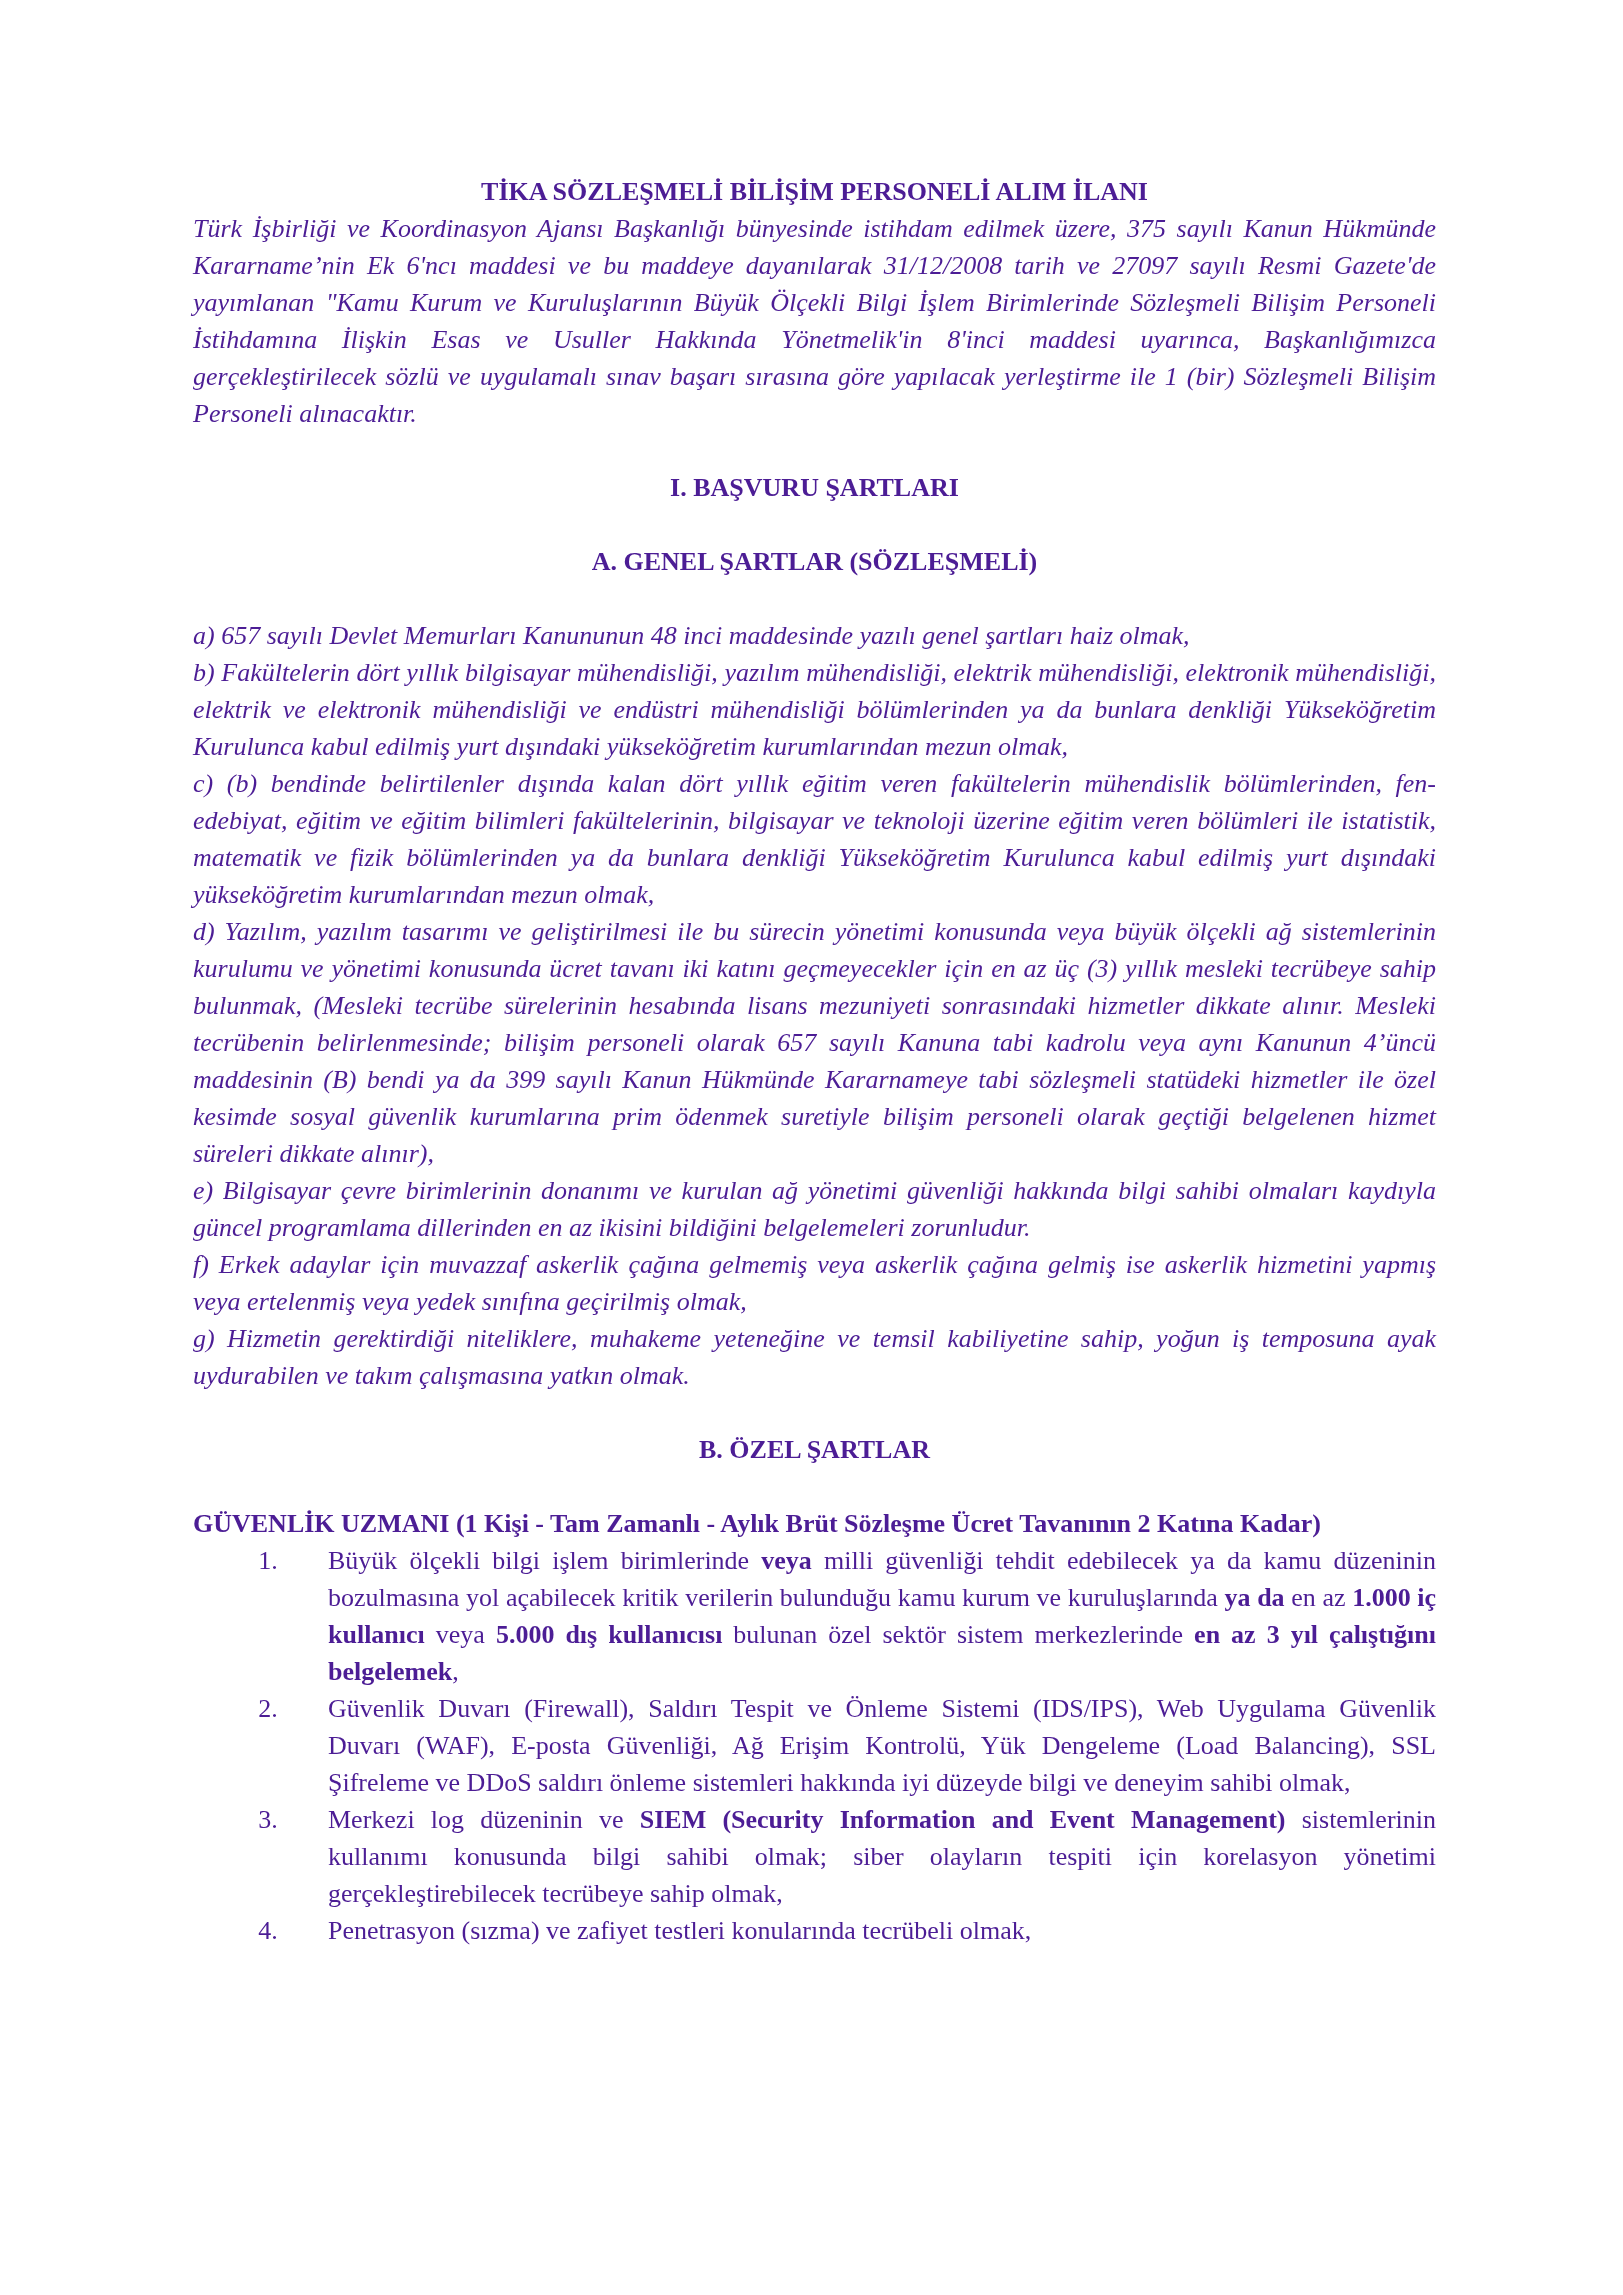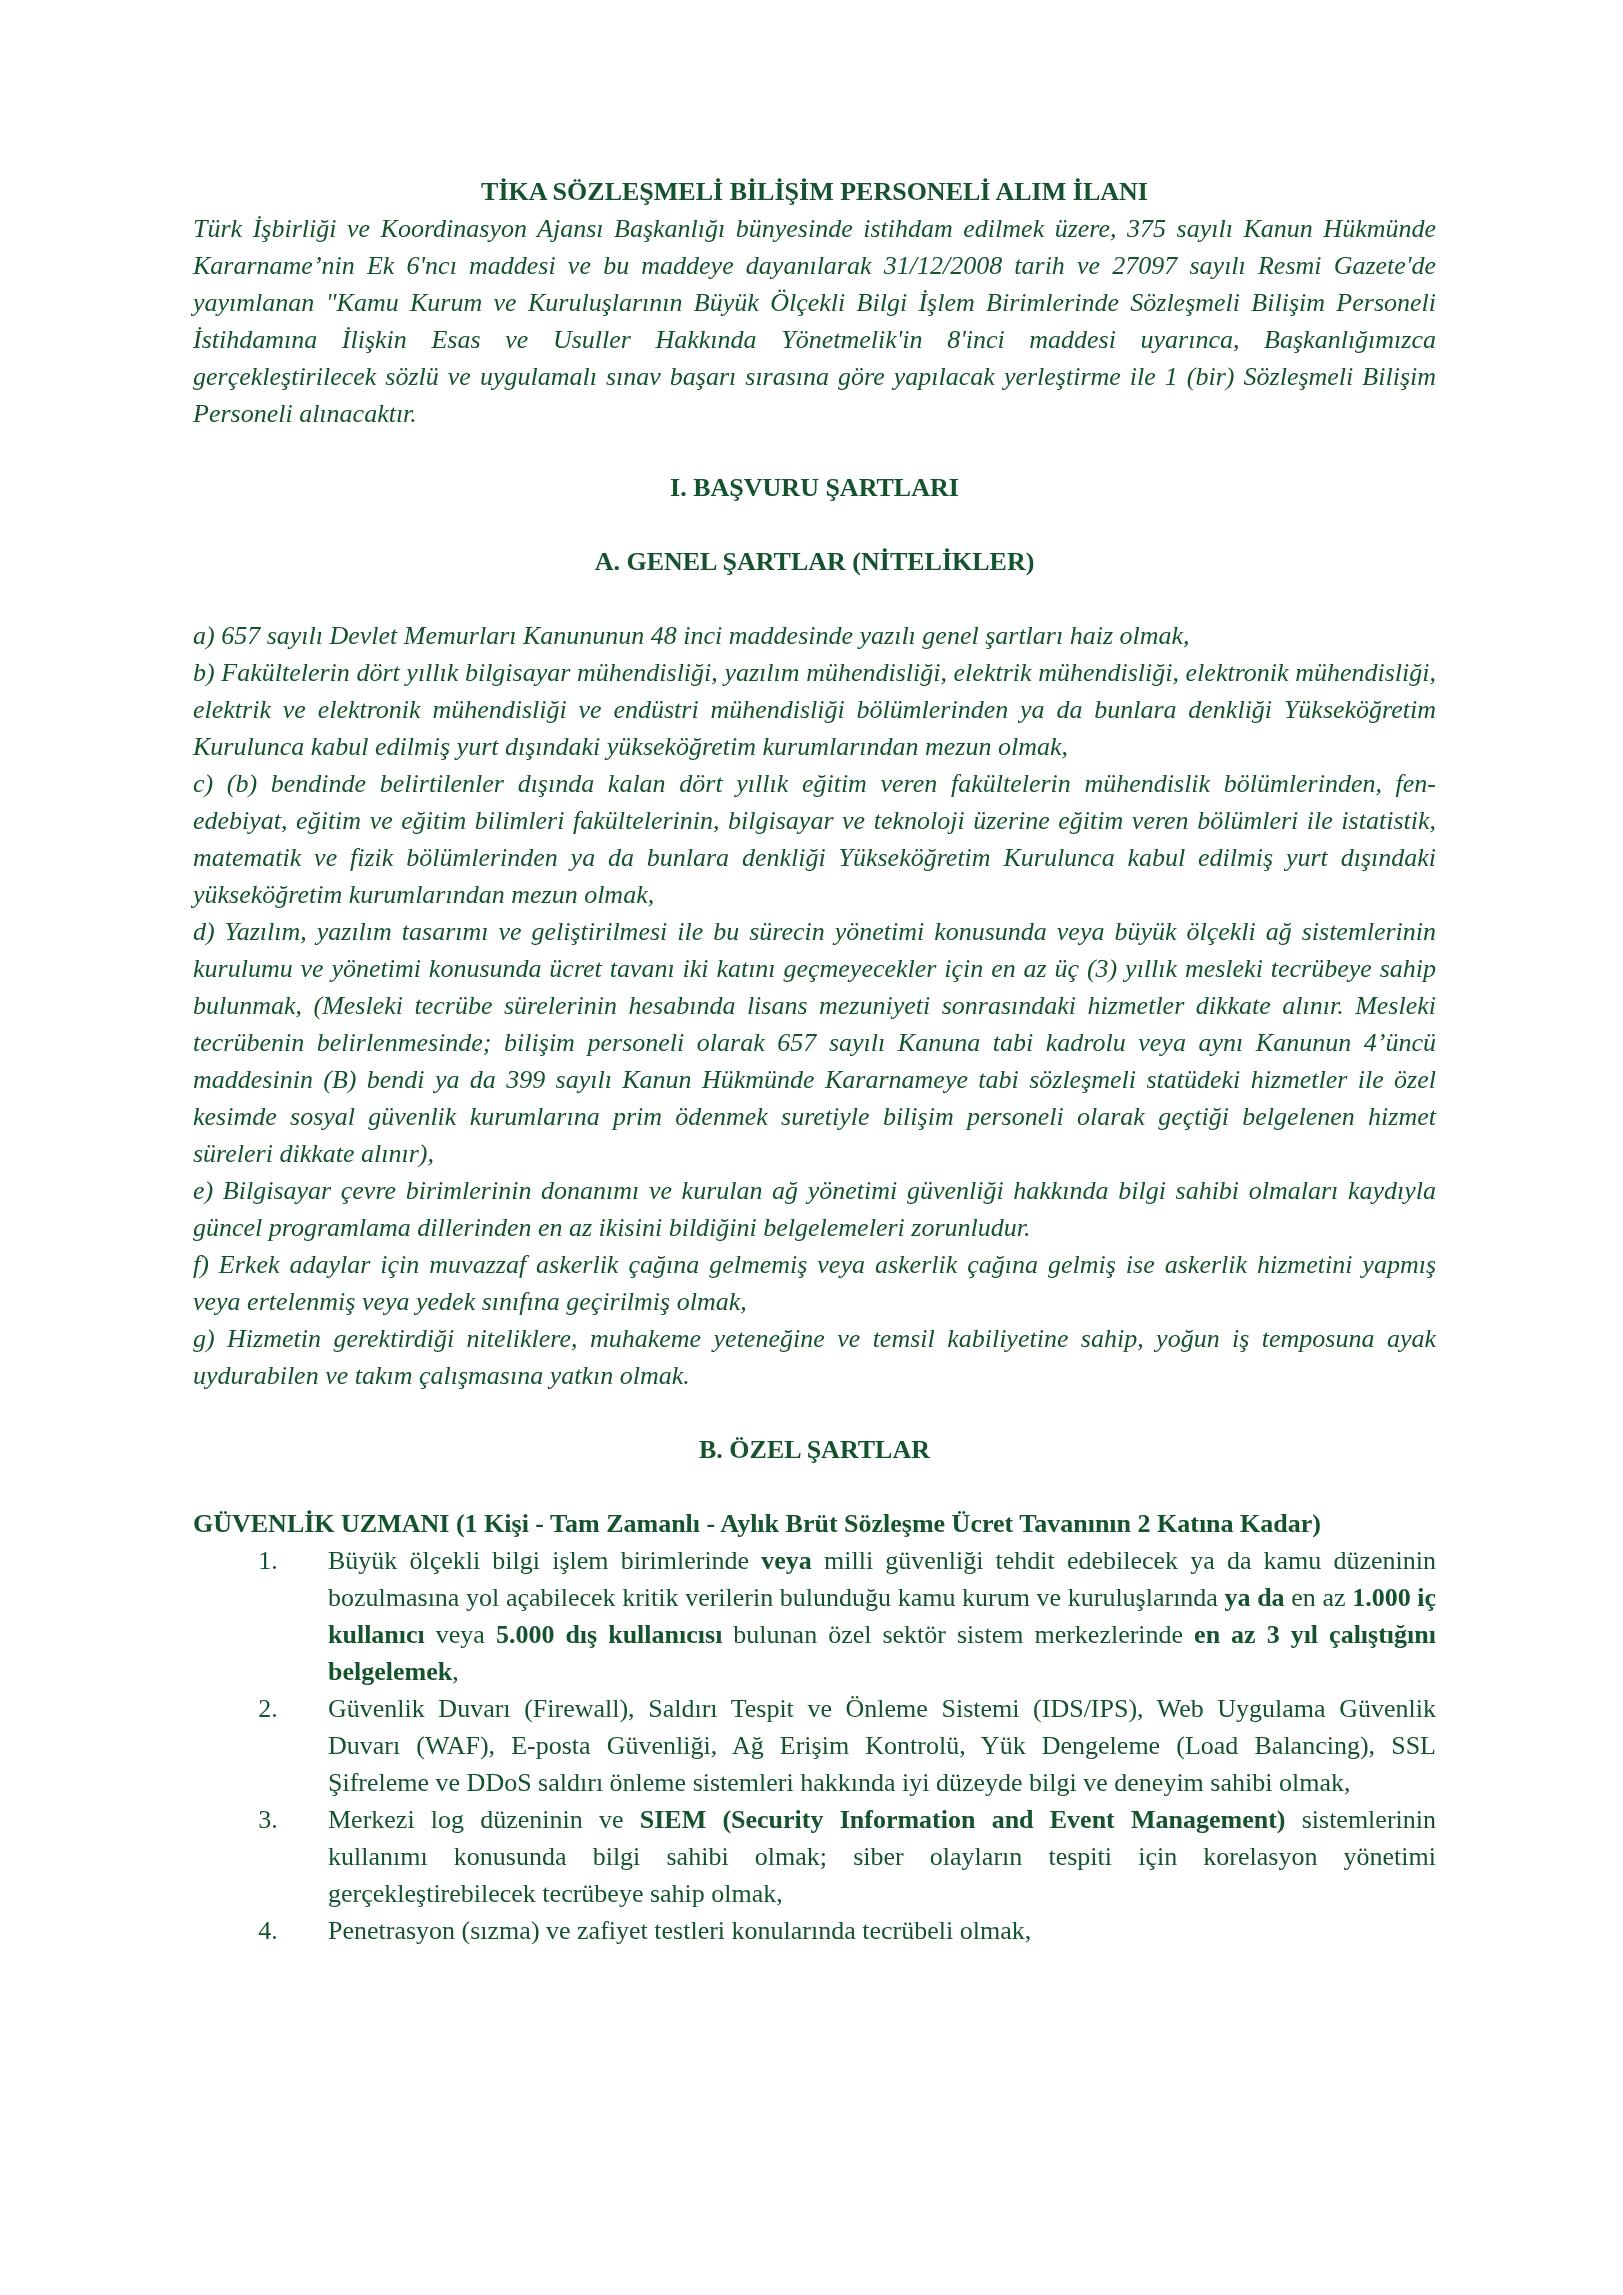--- a/index.html
+++ b/index.html
@@ -10,21 +10,21 @@
   }
 
   .page {
     position: relative;
     width: 1623px;
     height: 2295px;
     background: #ffffff;
     box-sizing: border-box;
     padding: 173px 187px 0 193px;
     font-family: "Liberation Serif", "DejaVu Serif", serif;
-    color: #14532d;
+    color: #4c1d95;
     font-size: 26px;
     line-height: 37px;
     overflow: hidden;
   }
 
   .doc-title {
     text-align: center;
     font-weight: bold;
     font-size: 26px;
     line-height: 37px;
@@ -102,21 +102,21 @@
   <h1 class="doc-title">TİKA SÖZLEŞMELİ BİLİŞİM PERSONELİ ALIM İLANI</h1>
 
   <p class="body-par">Türk İşbirliği ve Koordinasyon Ajansı Başkanlığı bünyesinde istihdam edilmek üzere, 375 sayılı Kanun Hükmünde Kararname’nin Ek 6'ncı maddesi ve bu maddeye dayanılarak 31/12/2008 tarih ve 27097 sayılı Resmi Gazete'de yayımlanan "Kamu Kurum ve Kuruluşlarının Büyük Ölçekli Bilgi İşlem Birimlerinde Sözleşmeli Bilişim Personeli İstihdamına İlişkin Esas ve Usuller Hakkında Yönetmelik'in 8'inci maddesi uyarınca,  Başkanlığımızca gerçekleştirilecek sözlü ve uygulamalı sınav başarı sırasına göre yapılacak yerleştirme ile 1 (bir) Sözleşmeli Bilişim Personeli alınacaktır.</p>
 
   <div class="spacer-line"></div>
 
   <h2 class="section-head">I. BAŞVURU ŞARTLARI</h2>
 
   <div class="spacer-line"></div>
 
-  <h2 class="section-head">A. GENEL ŞARTLAR (NİTELİKLER)</h2>
+  <h2 class="section-head">A. GENEL ŞARTLAR (SÖZLEŞMELİ)</h2>
 
   <div class="spacer-line"></div>
 
   <p class="body-par">a) 657 sayılı Devlet Memurları Kanununun 48 inci maddesinde yazılı genel şartları haiz olmak,</p>
   <p class="body-par">b) Fakültelerin dört yıllık bilgisayar mühendisliği, yazılım mühendisliği, elektrik mühendisliği, elektronik mühendisliği, elektrik ve elektronik mühendisliği ve endüstri mühendisliği bölümlerinden ya da bunlara denkliği Yükseköğretim Kurulunca kabul edilmiş yurt dışındaki yükseköğretim kurumlarından mezun olmak,</p>
   <p class="body-par">c) (b) bendinde belirtilenler dışında kalan dört yıllık eğitim veren fakültelerin mühendislik bölümlerinden, fen-edebiyat, eğitim ve eğitim bilimleri fakültelerinin, bilgisayar ve teknoloji üzerine eğitim veren bölümleri ile istatistik, matematik ve fizik bölümlerinden ya da bunlara denkliği Yükseköğretim Kurulunca kabul edilmiş yurt dışındaki yükseköğretim kurumlarından mezun olmak,</p>
   <p class="body-par">d) Yazılım, yazılım tasarımı ve geliştirilmesi ile bu sürecin yönetimi konusunda veya büyük ölçekli ağ sistemlerinin kurulumu ve yönetimi konusunda ücret tavanı iki katını geçmeyecekler için en az üç (3) yıllık mesleki tecrübeye sahip bulunmak, (Mesleki tecrübe sürelerinin hesabında lisans mezuniyeti sonrasındaki hizmetler dikkate alınır. Mesleki tecrübenin belirlenmesinde; bilişim personeli olarak 657 sayılı Kanuna tabi kadrolu veya aynı Kanunun 4’üncü maddesinin (B) bendi ya da 399 sayılı Kanun Hükmünde Kararnameye tabi sözleşmeli statüdeki hizmetler ile özel kesimde sosyal güvenlik kurumlarına prim ödenmek suretiyle bilişim personeli olarak geçtiği belgelenen hizmet süreleri dikkate alınır),</p>
   <p class="body-par">e) Bilgisayar çevre birimlerinin donanımı ve kurulan ağ yönetimi güvenliği hakkında bilgi sahibi olmaları kaydıyla güncel programlama dillerinden en az ikisini bildiğini belgelemeleri zorunludur.</p>
   <p class="body-par">f) Erkek adaylar için muvazzaf askerlik çağına gelmemiş veya askerlik çağına gelmiş ise askerlik hizmetini yapmış veya ertelenmiş veya yedek sınıfına geçirilmiş olmak,</p>
   <p class="body-par">g) Hizmetin gerektirdiği niteliklere, muhakeme yeteneğine ve temsil kabiliyetine sahip, yoğun iş temposuna ayak uydurabilen ve takım çalışmasına yatkın olmak.</p>

